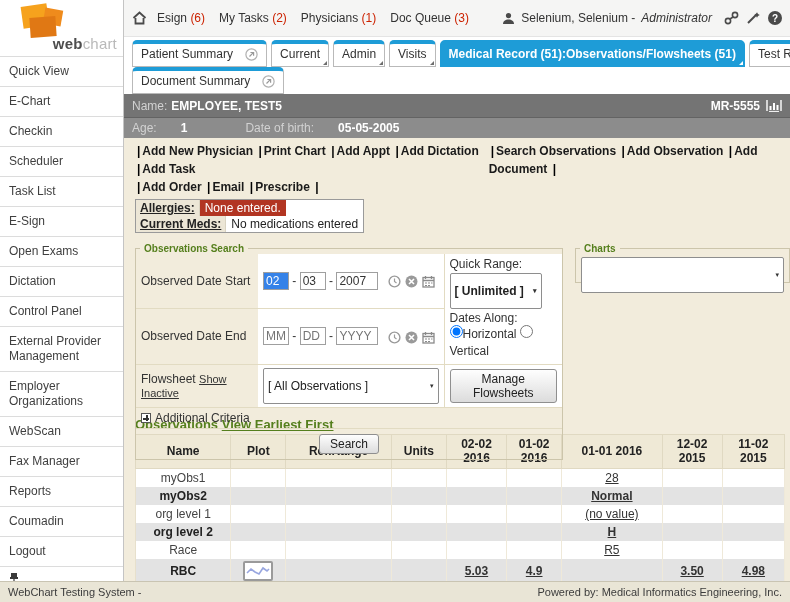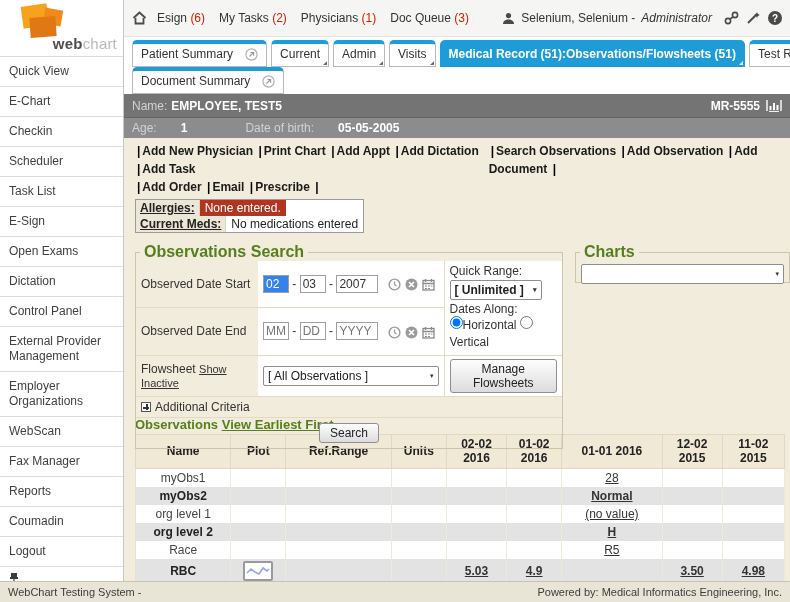--- a/index.html
+++ b/index.html
@@ -53,35 +53,35 @@
   .al-box { display:inline-block; border:1px solid #9a9a9a; background:#fff; margin-top:3px; }
   .al-row { display:flex; }
   .al-lab { background:#ece6d6; padding:1px 4px; border-right:1px solid #d9d3c2; }
   .al-lab a { color:#222; font-weight:bold; text-decoration:underline; cursor:pointer; }
   .al-val { padding:1px 5px; color:#222; }
   .al-val.alert { background:#b23522; color:#fff; }
 
   
   .form-zone { position:relative; margin-top:10px; height:162px; }
   fieldset { border:1px solid #ccc5ab; }
-  legend { color:#557f1d; font-weight:bold; font-size:16px; margin-left:4px; padding:0 4px; }
+  legend { color:#557f1d; font-weight:bold; font-size:10px; margin-left:4px; padding:0 4px; }
   .fs-search { position:absolute; left:0; top:0; width:428px; }
   .fs-charts { position:absolute; left:440px; top:0; width:215px; height:40px; }
   .fs-charts .sel { margin:3px 5px 6px; }
   .sgrid { width:100%; border-collapse:collapse; }
   .sgrid td { border-top:1px solid #e2dbc2; padding:3px 5px; vertical-align:middle; font-size:12px; color:#333; }
   .sgrid tr:first-child td { border-top:none; }
   .lab-col { width:122px; }
   .white { background:#ffffff; }
   .right-col { width:118px; border-left:1px solid #e2dbc2; }
   .dt-in { width:26px; height:18px; border:1px solid #9f9f9f; font-size:12px; font-family:Liberation Sans, sans-serif; padding:0 2px; color:#333; }
   .dt-in.yr { width:42px; }
   .dt-in.selhl { background:#3582e8; color:#fff; }
   .dt-icons { display:inline-flex; gap:4px; margin-left:6px; vertical-align:middle; }
-  .sel { background:#fff; border:1px solid #8e8e8e; border-radius:2px; height:20px; display:flex; align-items:center; padding:0 4px; font-size:12px; color:#222; cursor:pointer; }
+  .sel { background:#fff; border:1px solid #8e8e8e; border-radius:2px; height:20px; display:flex; align-items:center; padding:17px 4px; font-size:12px; color:#222; cursor:pointer; }
   .sel .arr { margin-left:auto; font-size:7px; color:#333; }
   .qr-sel { width:92px; margin:2px 0 2px; font-weight:bold; }
   .fl-sel { width:100%; }
   .radio-wrap { line-height:1.45; }
   .btn { background:linear-gradient(#fefefe,#dcdcdc); border:1px solid #8f8f8f; border-radius:3px; padding:2px 10px; font-size:12px; font-family:"Liberation Sans",sans-serif; color:#222; cursor:pointer; }
   .addl td { font-weight:normal; }
   .plusbox { display:inline-block; width:10px; height:10px; border:1px solid #555; background:#fff; position:relative; margin-right:4px; vertical-align:-1px; }
   .plusbox:before { content:""; position:absolute; left:1px; right:1px; top:4px; height:2px; background:#333; }
   .plusbox:after { content:""; position:absolute; top:1px; bottom:1px; left:4px; width:2px; background:#333; }
   .search-row td { text-align:center; padding:5px; }

